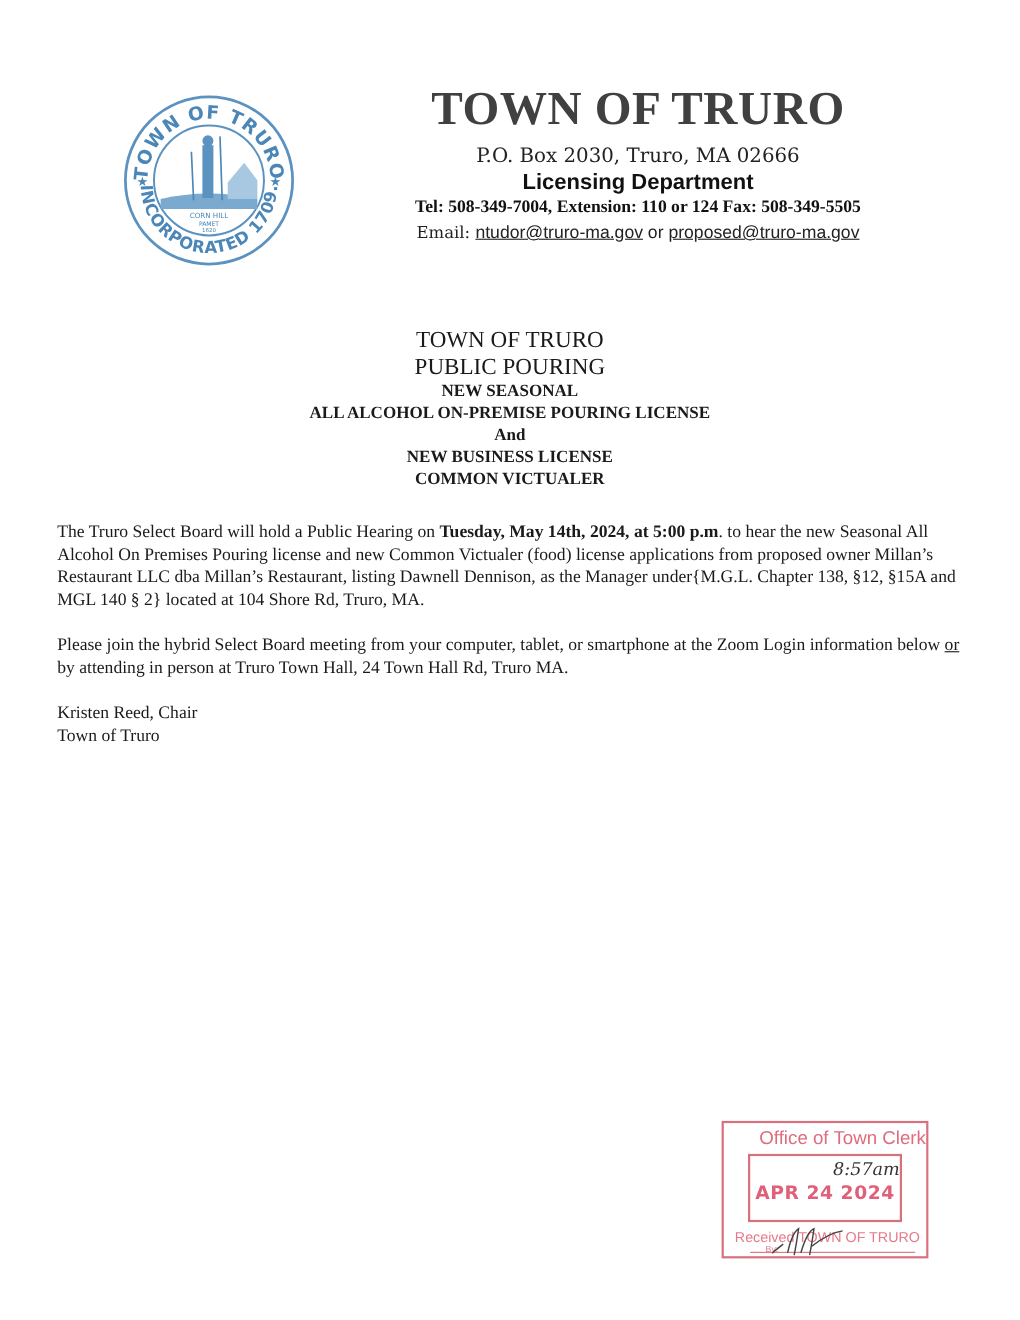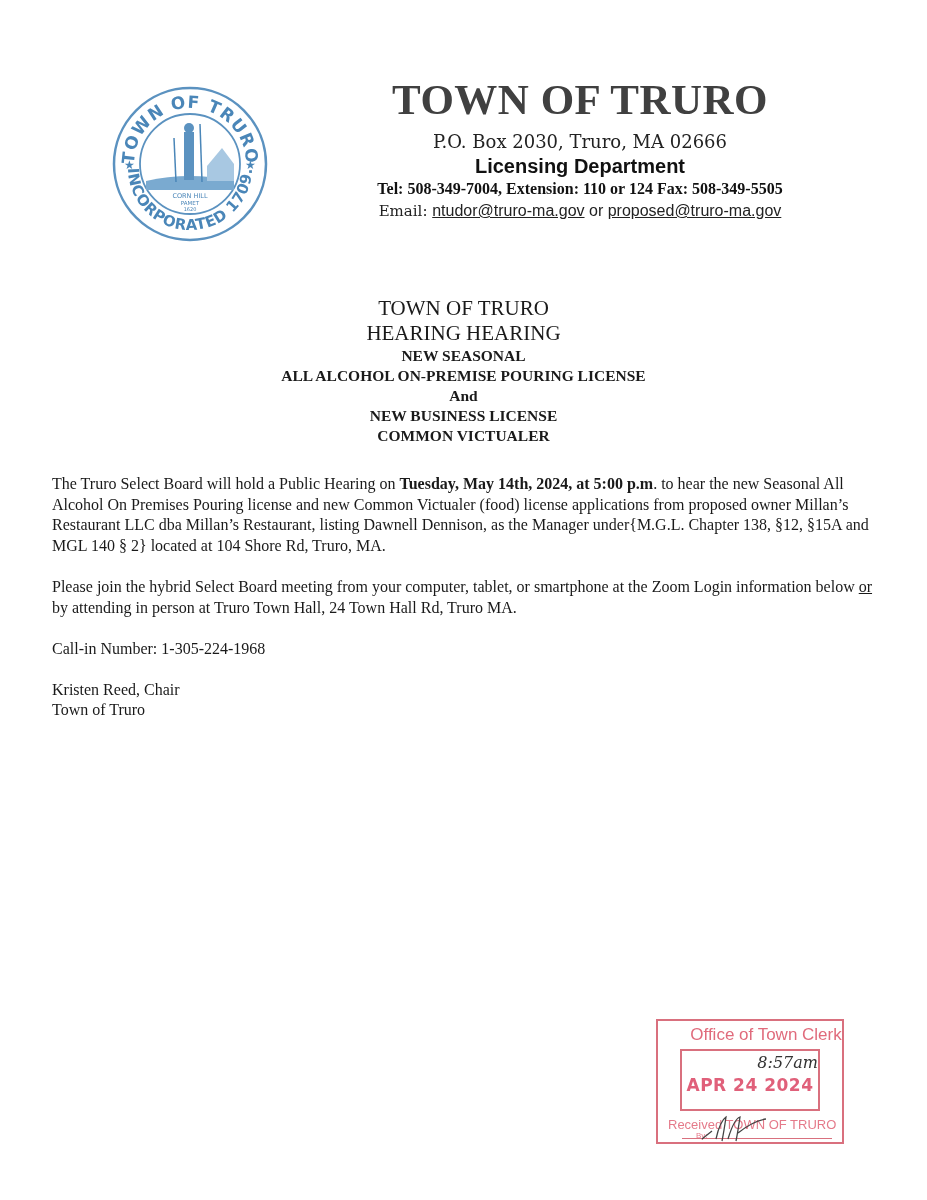--- a/index.html
+++ b/index.html
@@ -74,35 +74,34 @@
     <div class="lh-address">P.O. Box 2030, Truro, MA  02666</div>
     <div class="lh-dept">Licensing Department</div>
     <div class="lh-tel">Tel:  508-349-7004, Extension: 110 or 124 Fax: 508-349-5505</div>
     <div class="lh-email">
       <span>Email: </span><a>ntudor@truro-ma.gov</a><span style="font-family:'Liberation Sans',sans-serif;font-size:16px;"> or </span><a>proposed@truro-ma.gov</a>
     </div>
   </div>
 
   <div class="heading">
     <div class="h-big">TOWN OF TRURO</div>
-    <div class="h-big">HEARING HEARING</div>
+    <div class="h-big">PUBLIC POURING</div>
     <div class="h-small">NEW SEASONAL</div>
     <div class="h-small">ALL ALCOHOL ON-PREMISE POURING LICENSE</div>
     <div class="h-small">And</div>
     <div class="h-small">NEW BUSINESS LICENSE</div>
     <div class="h-small">COMMON VICTUALER</div>
   </div>
 
   <div class="body">
     <p><span>The Truro Select Board will hold a Public Hearing on </span><b>Tuesday, May 14th, 2024, at 5:00 p.m</b><span>. to hear the new Seasonal All Alcohol On Premises Pouring license and new Common Victualer (food) license applications from proposed owner Millan’s Restaurant LLC dba Millan’s Restaurant, listing Dawnell Dennison, as the Manager under{M.G.L. Chapter 138, §12, §15A and MGL 140 § 2} located at 104 Shore Rd, Truro, MA.</span></p>
 
     <p class="para2"><span>Please join the hybrid Select Board meeting from your computer, tablet, or smartphone at the Zoom Login information below </span><u>or</u><span> by attending in person at Truro Town Hall, 24 Town Hall Rd, Truro MA.</span></p>
 
     <div class="zoom-block">
-      <div>Call-in Number: 1-305-224-1968</div>
     </div>
 
     <div class="sign-block">
       <div>Kristen Reed, Chair</div>
       <div>Town of Truro</div>
     </div>
   </div>
 
   <div class="stamp">
     <div class="stamp-title">Office of Town Clerk</div>

